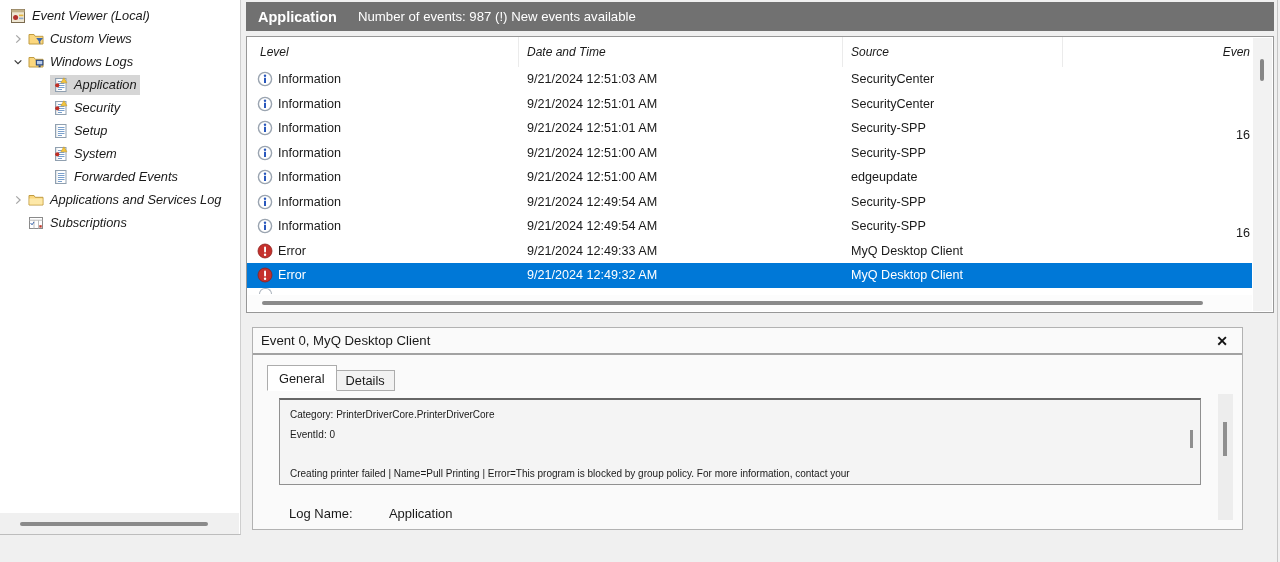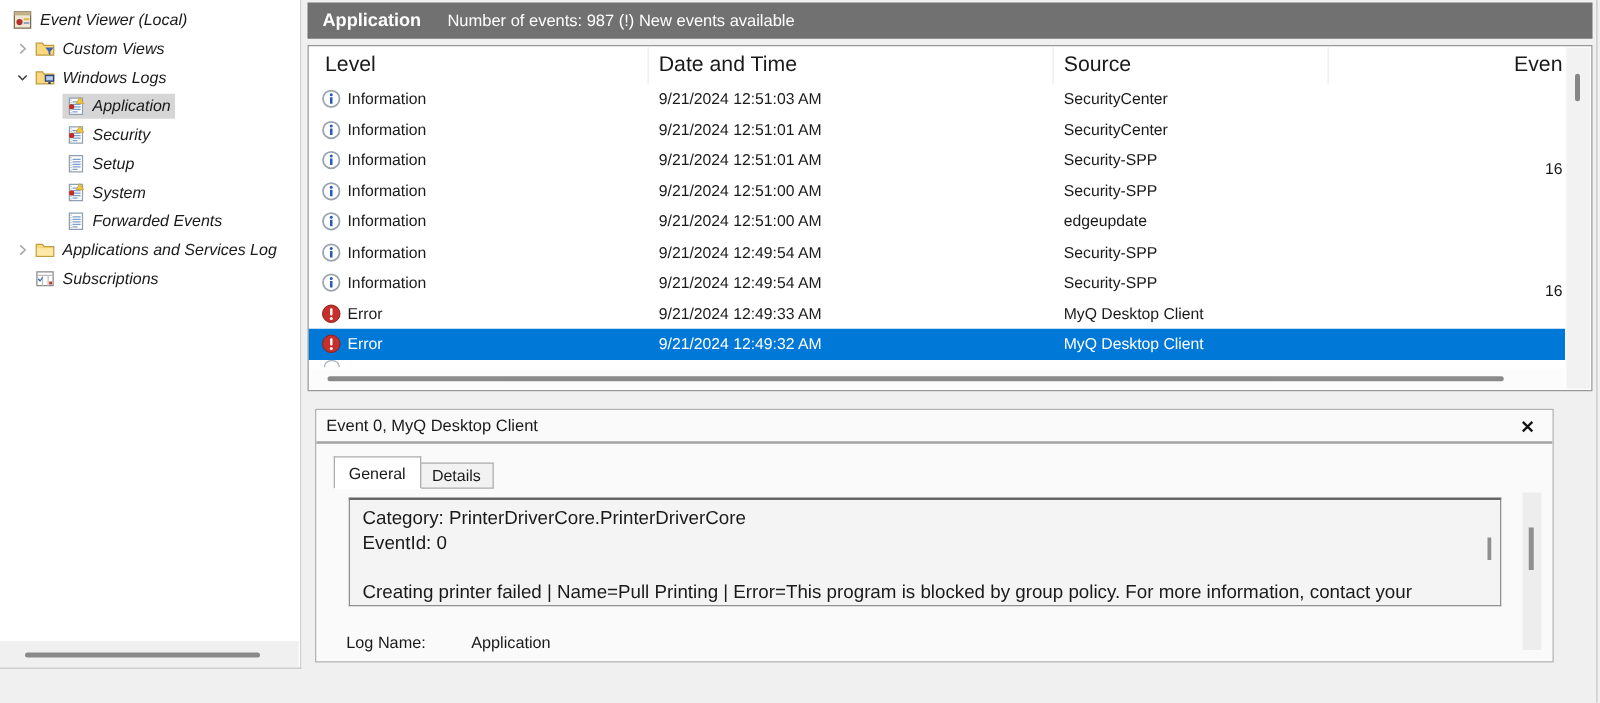--- a/index.html
+++ b/index.html
@@ -29,21 +29,21 @@
 
   
   .topbar { position:absolute; left:246px; top:2px; width:1028px; height:29px;
     background:#717171; color:#fff; display:flex; align-items:center; padding-left:12px; }
   .topbar-title { font-weight:bold; font-size:14.5px; }
   .topbar-sub { margin-left:21px; font-size:13.2px; }
 
   
   .list-panel { position:absolute; left:246px; top:36px; width:1028px; height:277px;
     background:#fff; border:1px solid #979797; }
-  .lv-head { display:grid; grid-template-columns:272px 324px 220px 1fr; height:30px; width:1005px; font-size:17px; }
+  .lv-head { display:grid; grid-template-columns:272px 324px 220px 1fr; height:30px; width:1005px; font-size:12px;font-style:italic; }
   .lv-head .hc { display:flex; align-items:center; padding-left:8px; border-right:1px solid #ebebeb; overflow:hidden; }
   .lv-head .hc.level { padding-left:13px; }
   .lv-head .hc.eid { justify-content:flex-end; padding-right:2px; border-right:none; }
   .lv-row { display:grid; grid-template-columns:272px 324px 220px 1fr; height:24.5px; width:1005px;
     font-size:12.6px; align-items:center; }
   .lv-row .cell { overflow:hidden; white-space:nowrap; }
   .cell.level { display:flex; align-items:center; gap:5px; padding-left:10px; }
   .cell.date, .cell.source { padding-left:8px; }
   .cell.eid { text-align:right; padding-right:2px;margin-top:13px; }
   .lv-ico { flex:none; width:16px; height:16px; }
@@ -62,25 +62,25 @@
   .pv-title { height:27px; display:flex; align-items:center; justify-content:space-between;
     padding:0 14px 0 8px; font-size:13.2px; border-bottom:2px solid #a2a2a2; }
   .pv-close { font-weight:bold; font-size:14px; color:#111; }
   .tabs { display:flex; align-items:flex-end; margin:9px 0 0 14px; height:27px; }
   .tab { font-size:12.8px; padding:0 9px; display:flex; align-items:center;
     border:1px solid #acacac; background:#f2f2f2; height:21px; margin-left:-1px; }
   .tab.active { background:#fff; height:26px; border-bottom:1px solid #fff; z-index:2; position:relative;
     padding:0 11px; margin-left:0; }
   .desc-box { position:absolute; left:26px; top:70px; width:922px; height:87px;
     background:#f4f4f4; border:1px solid #909090; border-top:2px solid #666;
-    padding:5px 10px; font-size:15px; line-height:19.5px; overflow:hidden; }
+    padding:5px 10px; font-size:10px; line-height:19.5px; overflow:hidden; }
   .desc-spacer { height:19.5px; }
   .inner-thumb { position:absolute; right:7px; top:30px; width:3px; height:18px; background:#8f8f8f; }
   .log-row { position:absolute; left:24px; top:178px; font-size:13px; }
-  .log-row .lbl { display:inline-block; width:97px; }
+  .log-row .lbl { display:inline-block; width:97px;margin-left:12px; }
   .outer-scroll { position:absolute; right:9px; top:66px; bottom:9px; width:15px; background:#ededed; }
   .outer-scroll .thumb { position:absolute; top:28px; left:5px; width:4px; height:34px; background:#8f8f8f; }
 </style>
 </head>
 <body>
 
 <div class="app">
 
   <aside class="sidebar">
     <div class="tree" id="tree">

